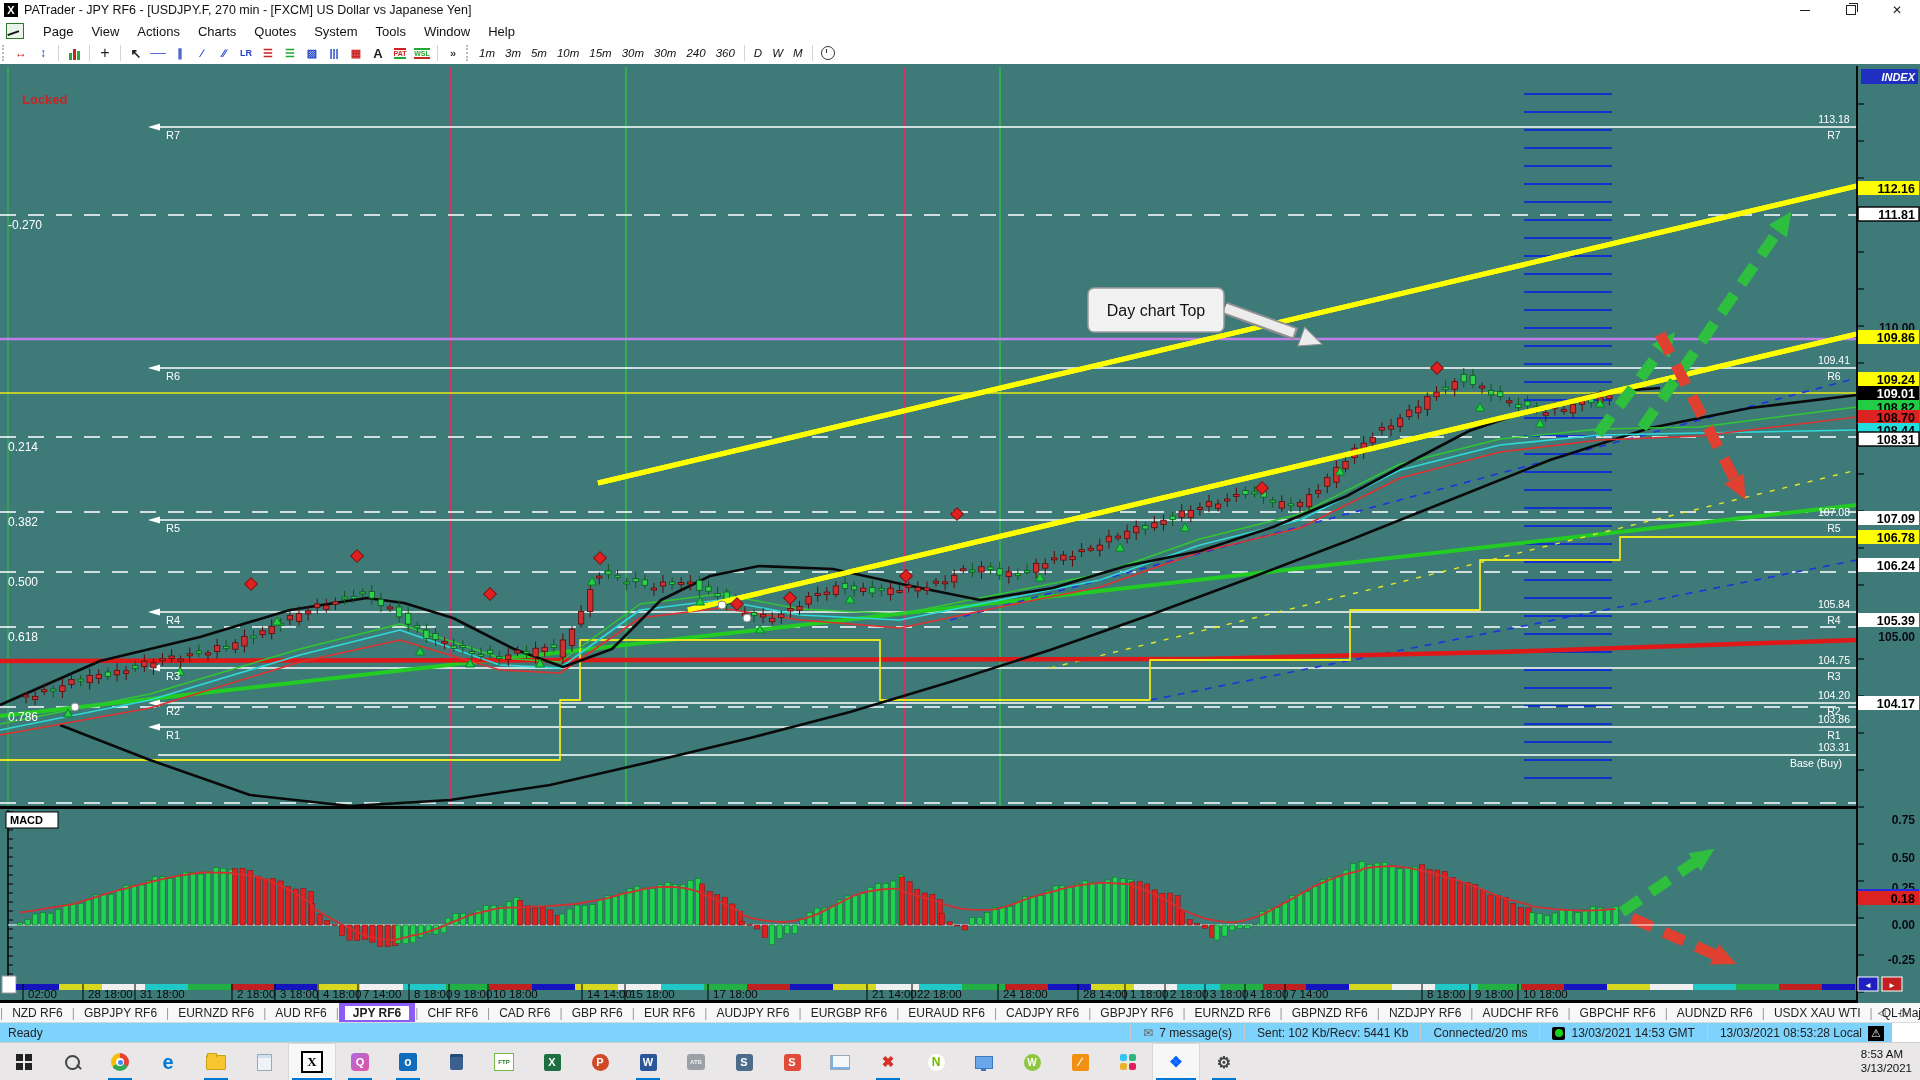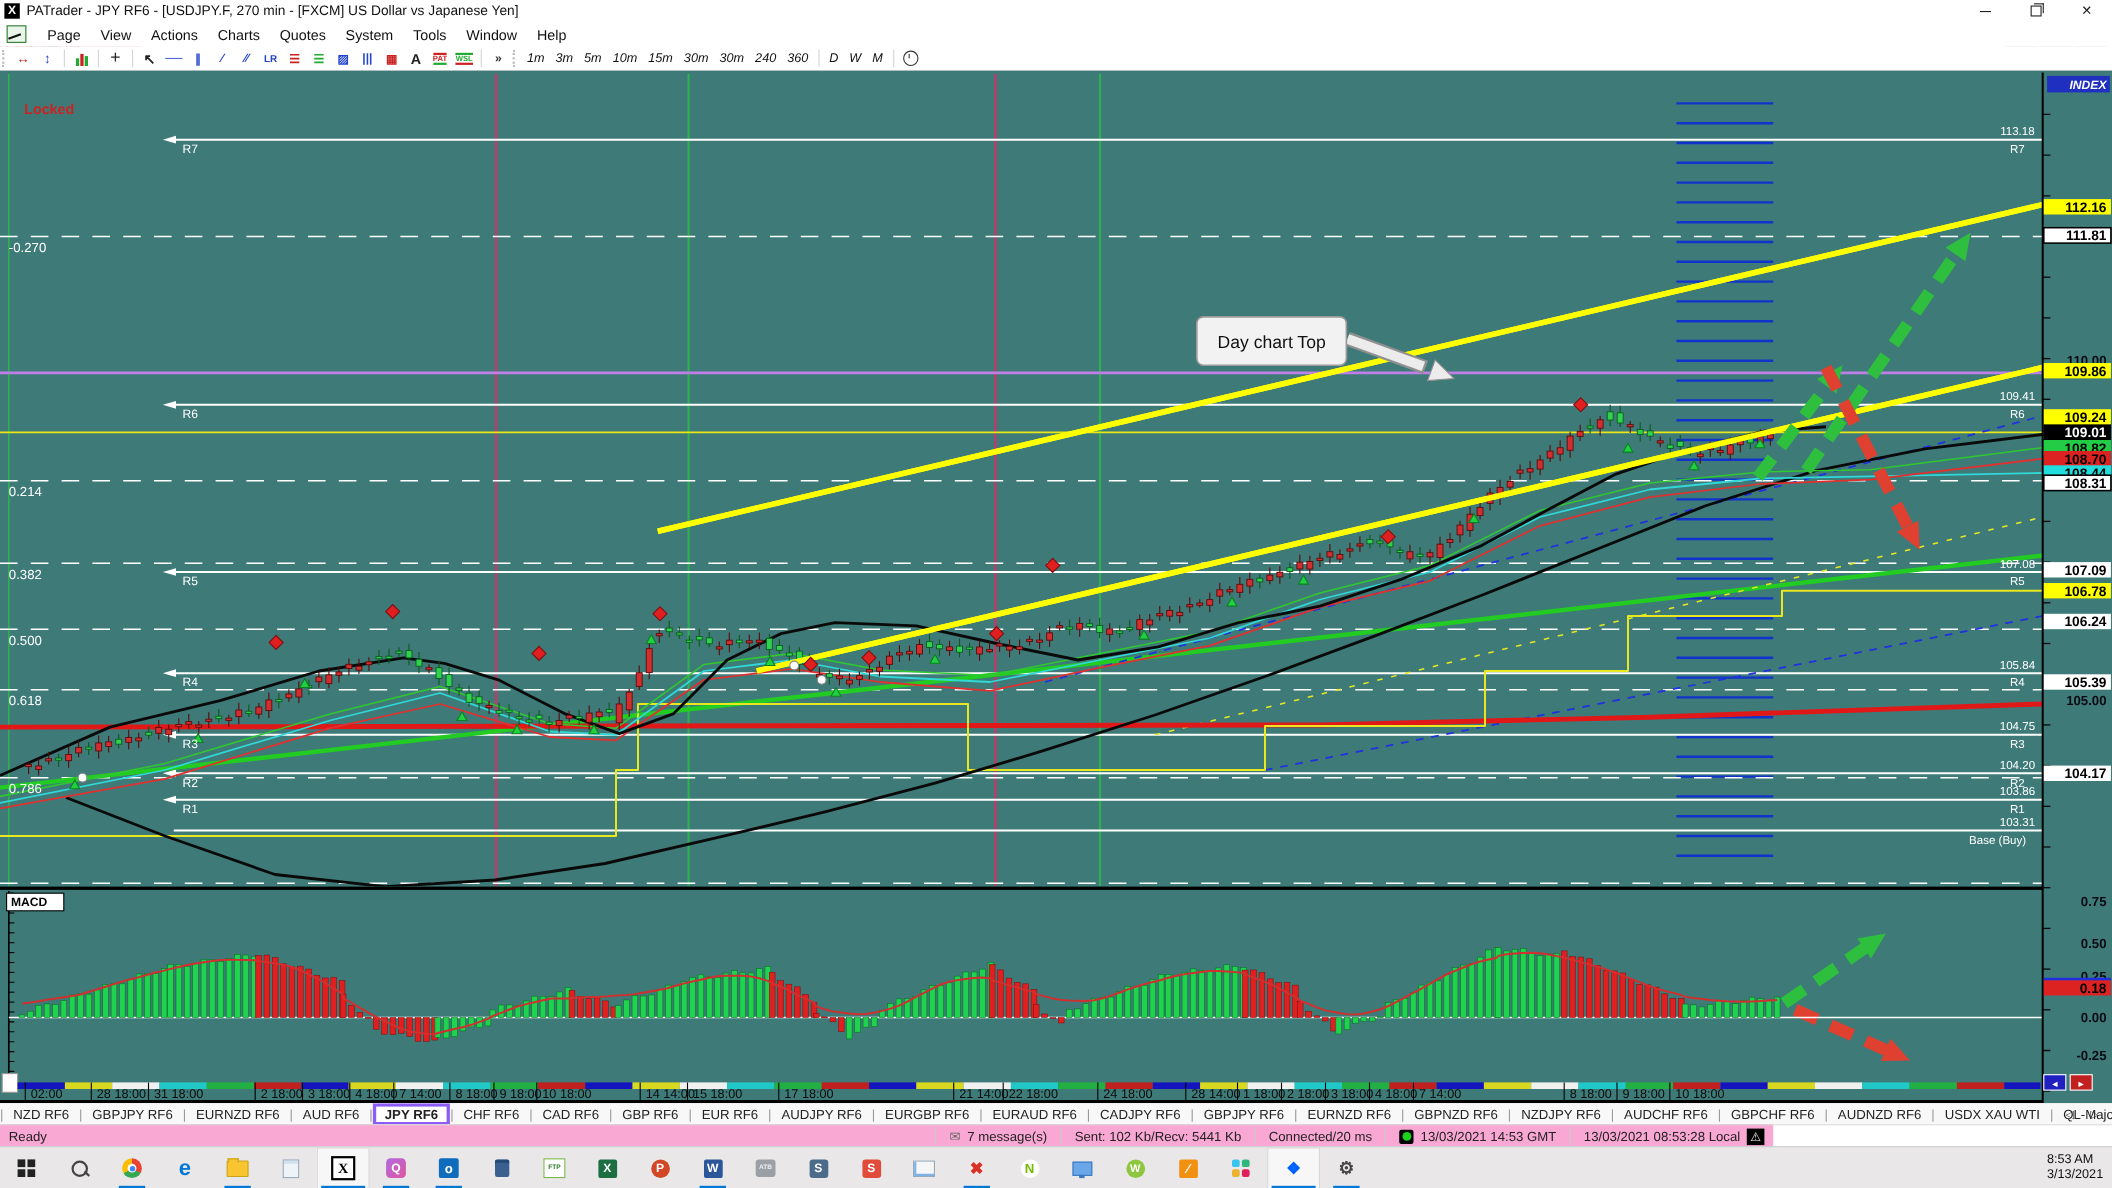--- a/index.html
+++ b/index.html
@@ -32,25 +32,25 @@
   .mini-candles i{width:3px;display:inline-block;}
   
   #chart-svg{left:0;top:64px;}
   #infobox{left:3px;top:737px;width:122px;height:70px;background:rgba(202,122,122,0.9);
            border:1px solid #8a8a8a;color:#4a1010;font-size:12px;font-weight:bold;line-height:11.5px;padding:2px 0 0 4px;z-index:5;}
   #infobox .ib-title{font-size:12.5px;margin-bottom:1px;}
   
   #tabbar{left:0;top:1003px;width:1920px;height:19px;background:#f8f8f8;border-bottom:1px solid #dcdcdc;
           display:flex;align-items:center;font-size:12px;color:#222;overflow:hidden;}
   .tab{padding:0 9px;white-space:nowrap;}
-  .tab.active{background:#fff;border:3px solid #8b5cf6;font-weight:bold;padding:0 8px;}
+  .tab.active{background:#fff;border:6px solid #8b5cf6;font-weight:bold;padding:0 8px;}
   .tabsep{color:#999;}
   #tab-scroll{position:absolute;right:6px;color:#333;font-size:10px;letter-spacing:6px;}
   
-  #statusbar{left:0;top:1022px;width:1612px;height:20px;background:#f9a8d4;border-top:1px solid #d8d8d8;
+  #statusbar{left:0;top:1022px;width:1892px;height:20px;background:#7dd3fc;border-top:1px solid #d8d8d8;
              display:flex;align-items:center;font-size:12px;color:#222;}
   #status-right{position:absolute;right:2px;display:flex;align-items:center;height:20px;}
   .sp{border-left:1px solid #c9c9c9;height:16px;display:flex;align-items:center;padding:0 12px;gap:6px;}
   .led{width:13px;height:13px;background:#000;border-radius:2px;display:flex;align-items:center;justify-content:center;}
   .led i{width:8px;height:8px;border-radius:50%;background:#19d219;display:block;}
   .warn{width:16px;height:15px;background:#000;color:#eee;font-size:11px;display:flex;align-items:center;justify-content:center;}
   
   #taskbar{left:0;top:1042px;width:1920px;height:38px;background:#e9e7e8;border-top:1px solid #cfcfcf;display:flex;}
   .tk{width:48px;height:38px;position:relative;display:flex;align-items:center;justify-content:center;}
   .tk.activeapp{background:#f8f7f7;box-shadow:inset 0 0 0 1px #d8d8d8;}

